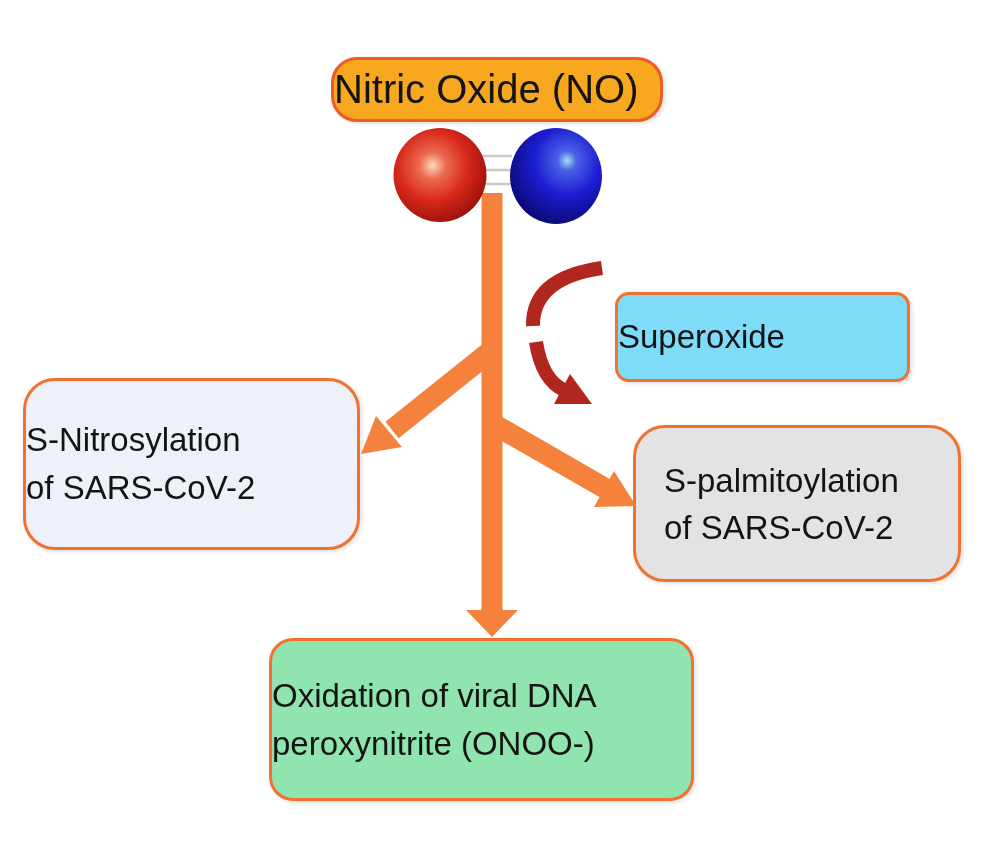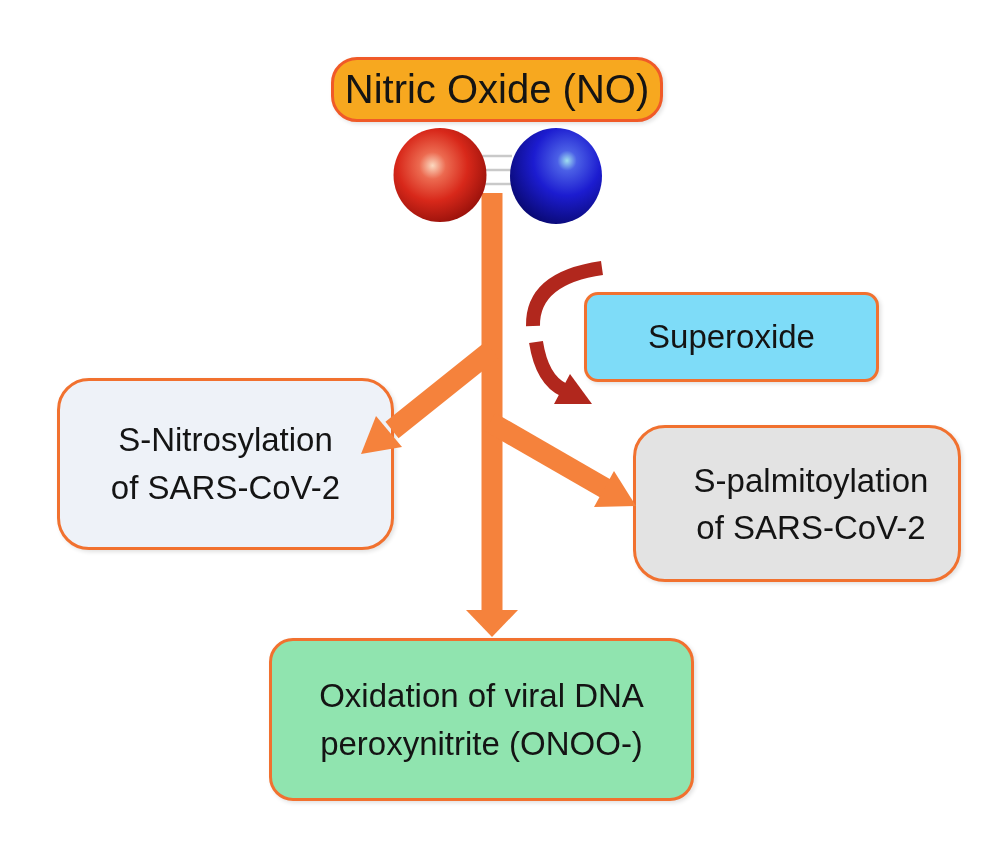--- a/index.html
+++ b/index.html
@@ -11,49 +11,48 @@
     overflow: hidden;
     font-family: "Liberation Sans", sans-serif;
     color: #141414;
   }
   .box {
     position: absolute;
     box-sizing: border-box;
     display: flex;
     flex-direction: column;
     justify-content: center;
-    align-items: center;
+    align-items: flex-start;
     text-align: center;
     z-index: 1;
     box-shadow: 2px 2px 4px rgba(0,0,0,0.12);
   }
   .box .line { white-space: nowrap; }
   #nitric-oxide-box {
     left: 331px; top: 57px; width: 332px; height: 65px;
     background: #F7A81F;
     border: 3px solid #F05A28;
     border-radius: 26px;
     font-size: 40px;
   }
   #superoxide-box {
-    left: 584px; top: 292px; width: 295px; height: 90px;
+    left: 615px; top: 292px; width: 295px; height: 90px;
     background: #7EDCF8;
     border: 3px solid #F1712F;
     border-radius: 14px;
     font-size: 33px;
     line-height: 42px;
   }
   #s-nitrosylation-box {
     left: 23px; top: 378px; width: 337px; height: 172px;
     background: #EEF2F8;
     border: 3px solid #F1712F;
     border-radius: 32px;
     font-size: 33px;
     line-height: 48px;
-    margin-left: 34px;
   }
   #s-palmitoylation-box {
     left: 633px; top: 425px; width: 328px; height: 157px;
     background: #E3E3E3;
     border: 3px solid #F1712F;
     border-radius: 32px;
     font-size: 33px;
     line-height: 47px;
     padding-left: 28px;
   }

